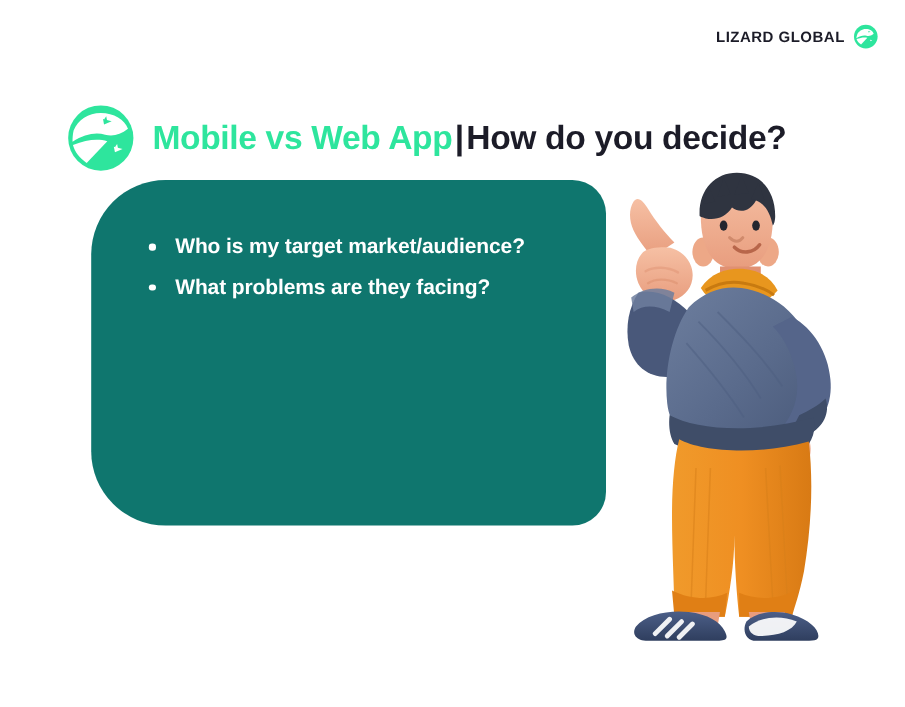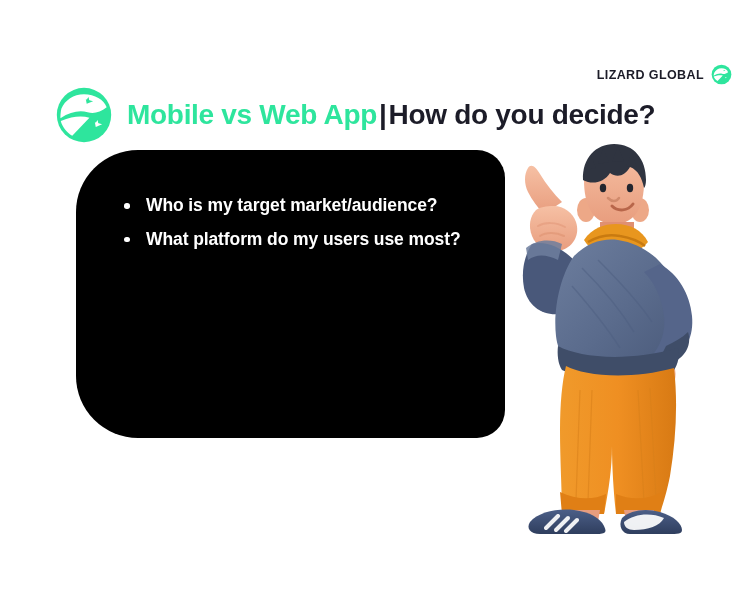--- a/index.html
+++ b/index.html
@@ -19,21 +19,20 @@
   }
 
   
   .brand {
     position: absolute;
     top: 20px;
     right: 22px;
     display: flex;
     align-items: center;
     gap: 7px;
-    margin-top: 44px;
   }
   .brand-text {
     font-size: 12.5px;
     font-weight: bold;
     letter-spacing: 0.4px;
     color: #1c1c28;
     white-space: nowrap;
   }
   .brand-mark {
     width: 21px;
@@ -67,21 +66,21 @@
   .headline-dark  { color: #1c1c28; }
   .headline-pipe  { color: #1c1c28; padding: 0 2px; }
 
   
   .card {
     position: absolute;
     left: 76px;
     top: 150px;
     width: 429px;
     height: 288px;
-    background: #000000;
+    background: #0f766e;
     border-radius: 62px 28px 28px 62px;
   }
   .bullet-list {
     position: absolute;
     left: 46px;
     top: 42px;
     right: 18px;
     margin: 0;
     padding: 0;
     list-style: none;
@@ -152,21 +151,21 @@
       </svg>
     </span>
     <span class="headline-text">
       <span class="headline-green">Mobile vs Web App</span><span class="headline-pipe">|</span><span class="headline-dark">How do you decide?</span>
     </span>
   </div>
 
   <div class="card">
     <ul class="bullet-list">
       <li class="bullet-item">Who is my target market/audience?</li>
-      <li class="bullet-item">What platform do my users use most?</li>
+      <li class="bullet-item">What problems are they facing?</li>
     </ul>
   </div>
 
   <div class="character">
     <svg viewBox="0 0 248 395" aria-hidden="true">
       <defs>
         <linearGradient id="gSweater" x1="0" y1="0" x2="1" y2="1">
           <stop offset="0%" stop-color="#6d7e9e"></stop>
           <stop offset="55%" stop-color="#5a6b8c"></stop>
           <stop offset="100%" stop-color="#4a5a7a"></stop>

